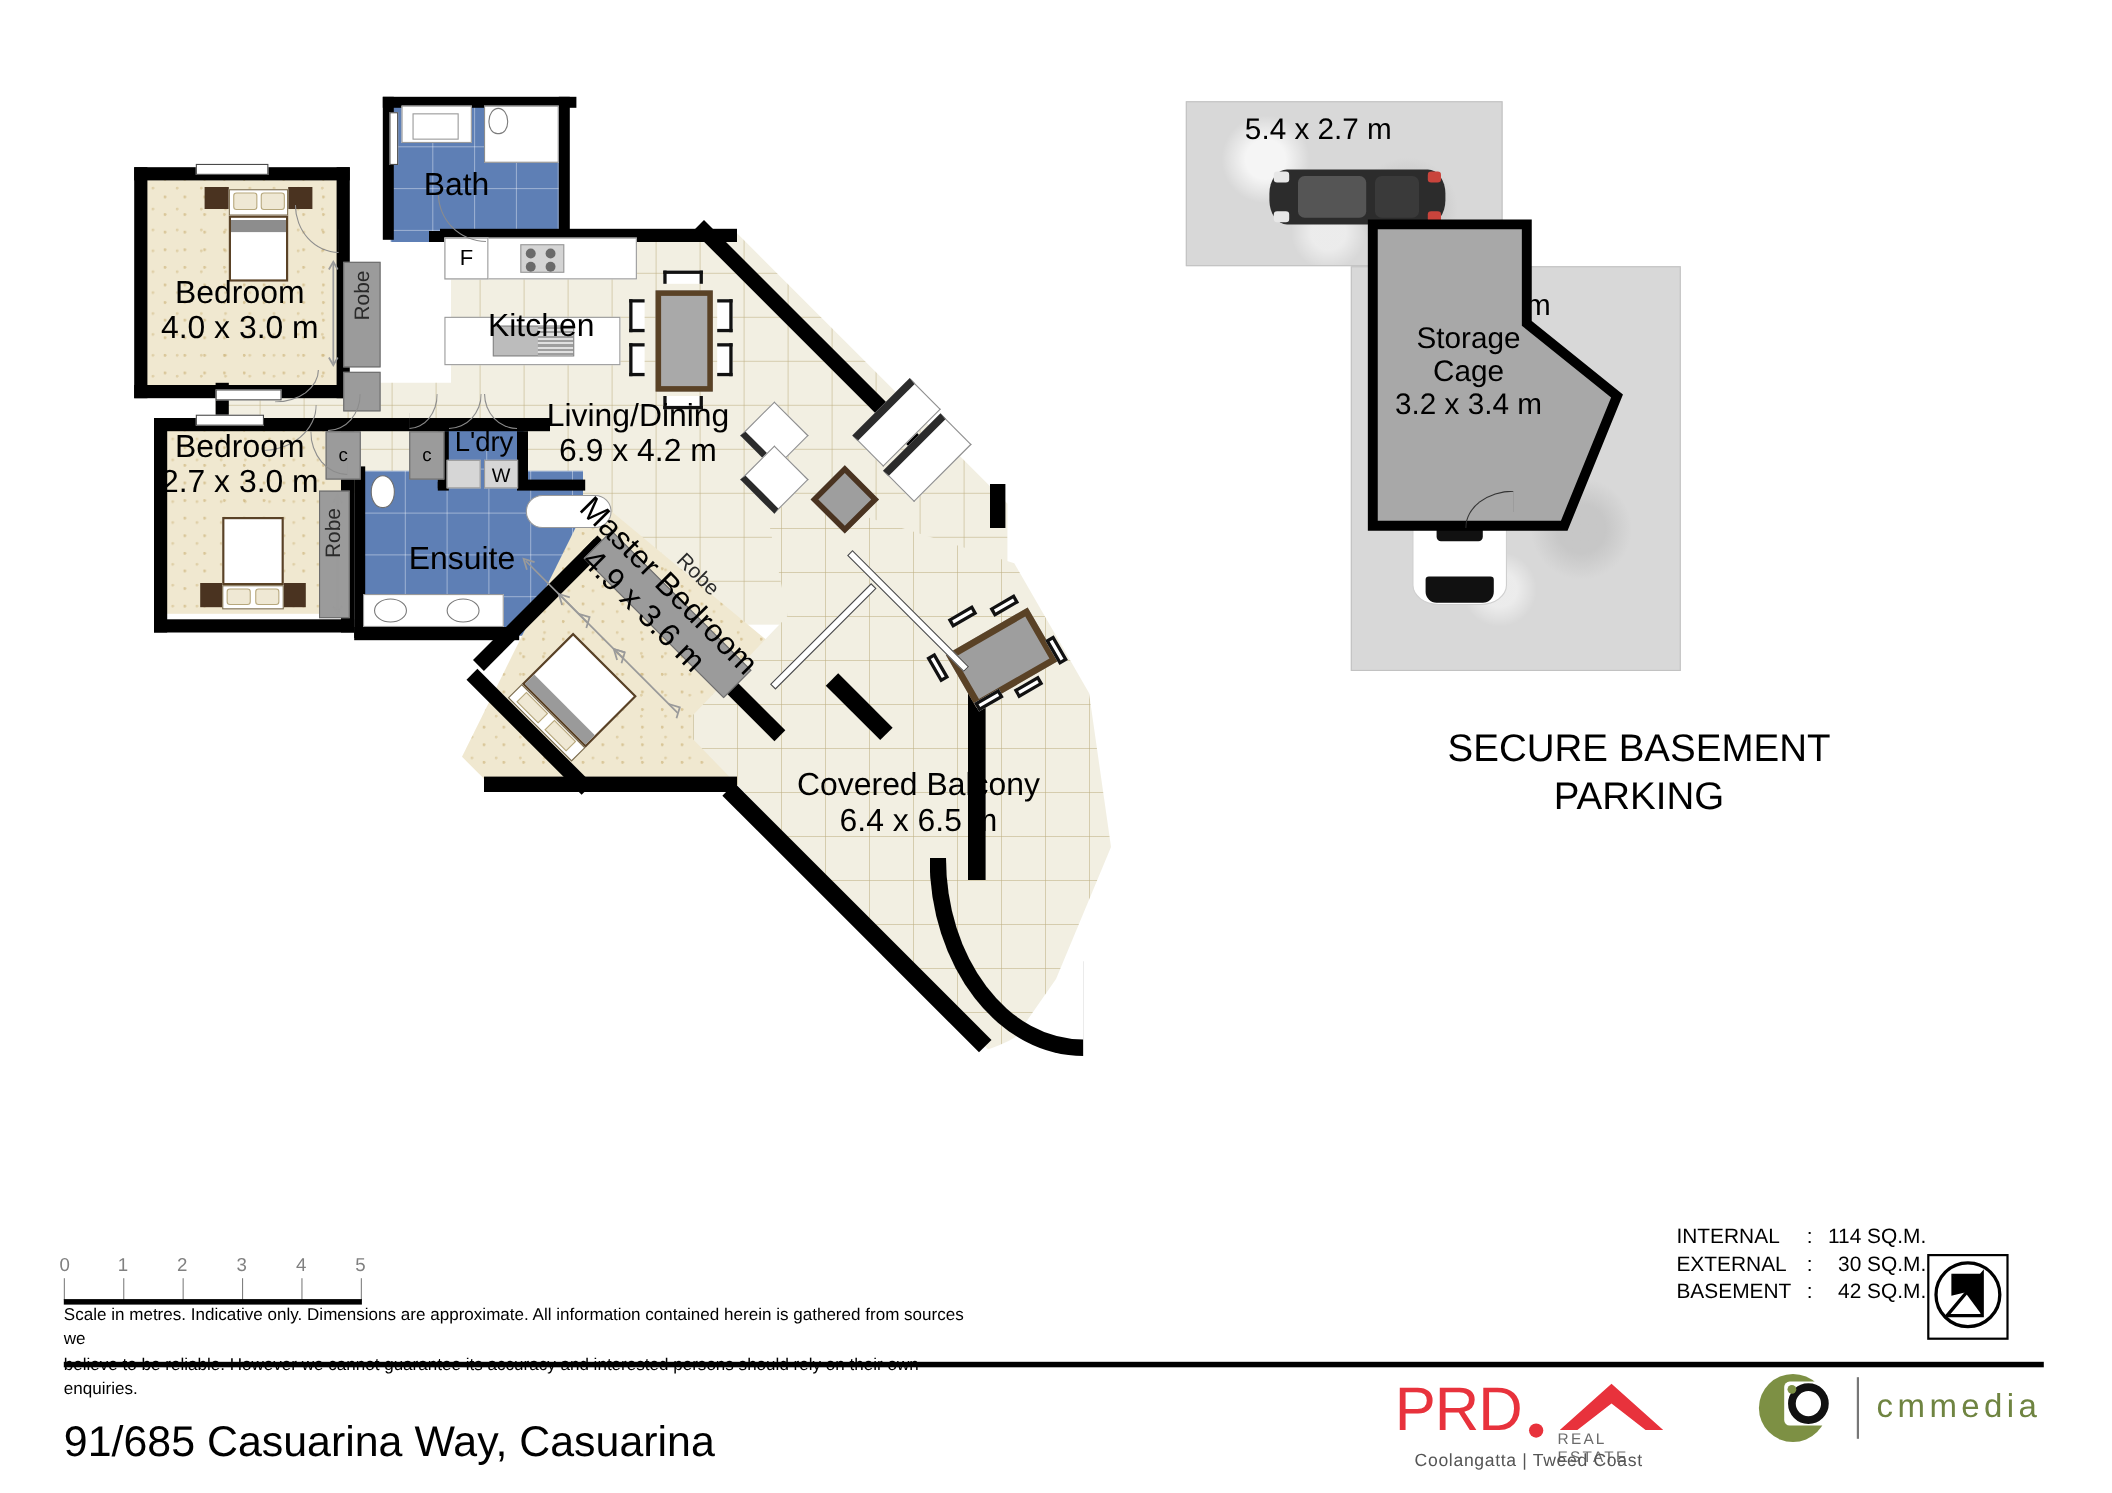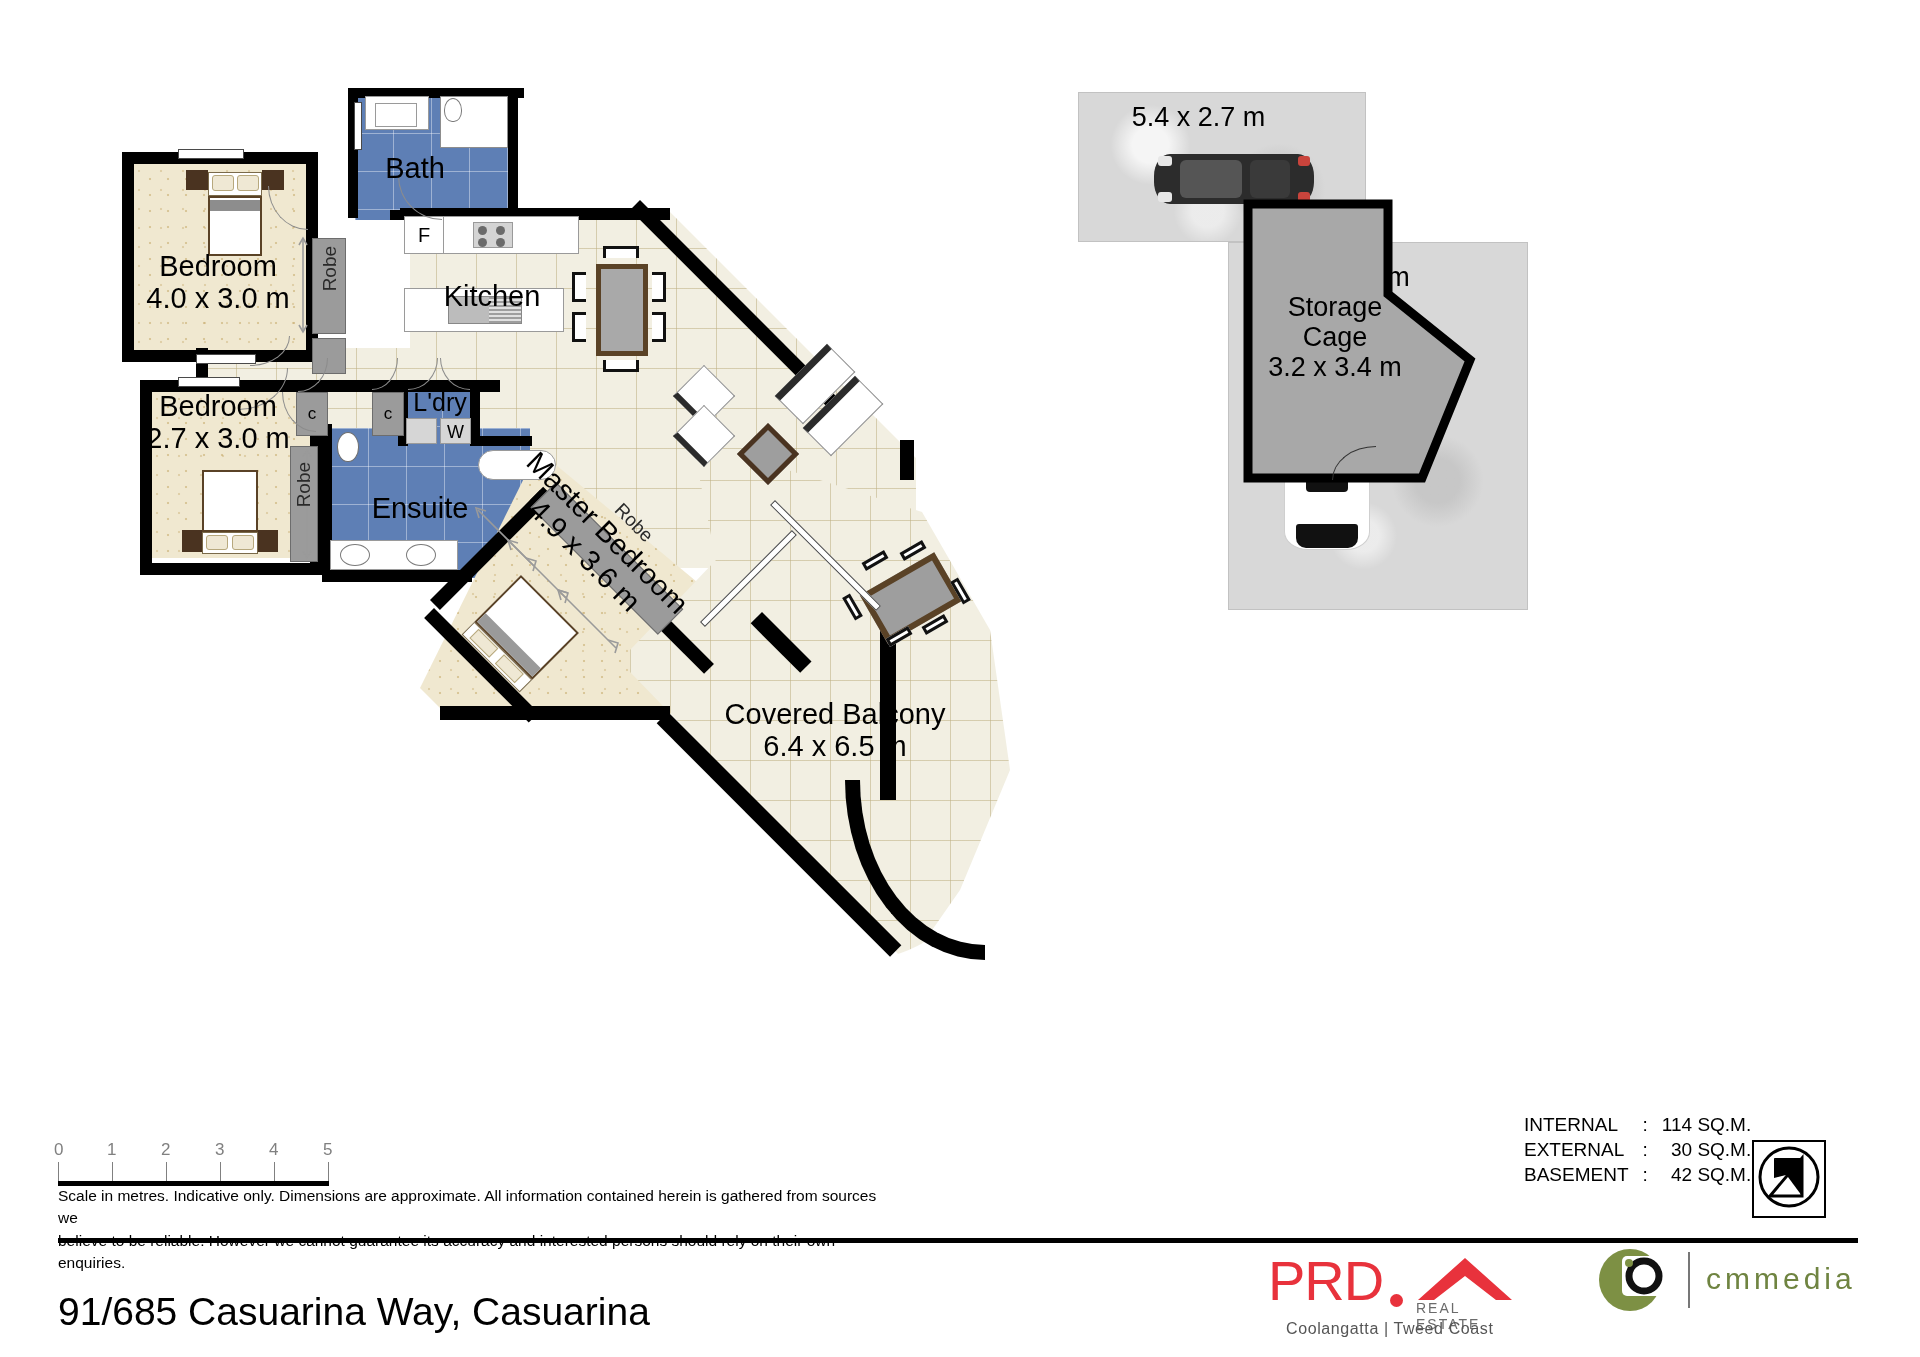--- a/index.html
+++ b/index.html
@@ -324,20 +324,24 @@
     </div>
 
     <div class="room-label rl-big" style="left:355px;top:152px;width:120px;">
       <div>Bath</div>
     </div>
 
     <div class="room-label rl-big" style="left:412px;top:248px;width:160px;margin-top:32px;">
       <div>Kitchen</div>
     </div>
 
+    <div class="room-label rl-big" style="left:470px;top:362px;width:220px;">
+      <div>Living/Dining</div>
+      <div>6.9 x 4.2 m</div>
+    </div>
 
     <div class="room-label rl-sm" style="left:400px;top:388px;width:80px;">
       <div>L'dry</div>
     </div>
 
     <div class="room-label rl-big" style="left:340px;top:492px;width:160px;">
       <div>Ensuite</div>
     </div>
 
     <div class="room-label rl-big" style="left:466px;top:512px;width:260px;transform-origin:50% 50%;transform:rotate(45deg);">
@@ -409,20 +413,22 @@
       <polygon points="8,24 148,24 148,114 230,180 182,298 8,298" fill="#a8a8a8" stroke="#000" stroke-width="9"></polygon>
     </svg>
     <div class="room-label rl-med" style="left:190px;top:212px;width:170px;">
       <div style="white-space:pre-line;">Storage
 Cage</div>
       <div>3.2 x 3.4 m</div>
     </div>
 
     <div class="abs" style="left:272px;top:366px;width:44px;height:34px;border-left:1.5px solid #333;border-top:1.5px solid #333;border-top-left-radius:44px 34px;"></div>
 
+    <div class="sbp" style="left:150px;top:580px;width:560px;">SECURE BASEMENT
+PARKING</div>
   </div>
 
   <div class="scale-wrap" style="left:58px;top:1140px;width:300px;height:60px;">
     <div class="scale-num" style="left:-4px;top:0;"><span>0</span></div>
     <div class="scale-num" style="left:49px;top:0;"><span>1</span></div>
     <div class="scale-num" style="left:103px;top:0;"><span>2</span></div>
     <div class="scale-num" style="left:157px;top:0;"><span>3</span></div>
     <div class="scale-num" style="left:211px;top:0;"><span>4</span></div>
     <div class="scale-num" style="left:265px;top:0;"><span>5</span></div>
     <div class="scale-tick" style="left:0;top:22px;height:20px;"></div>

